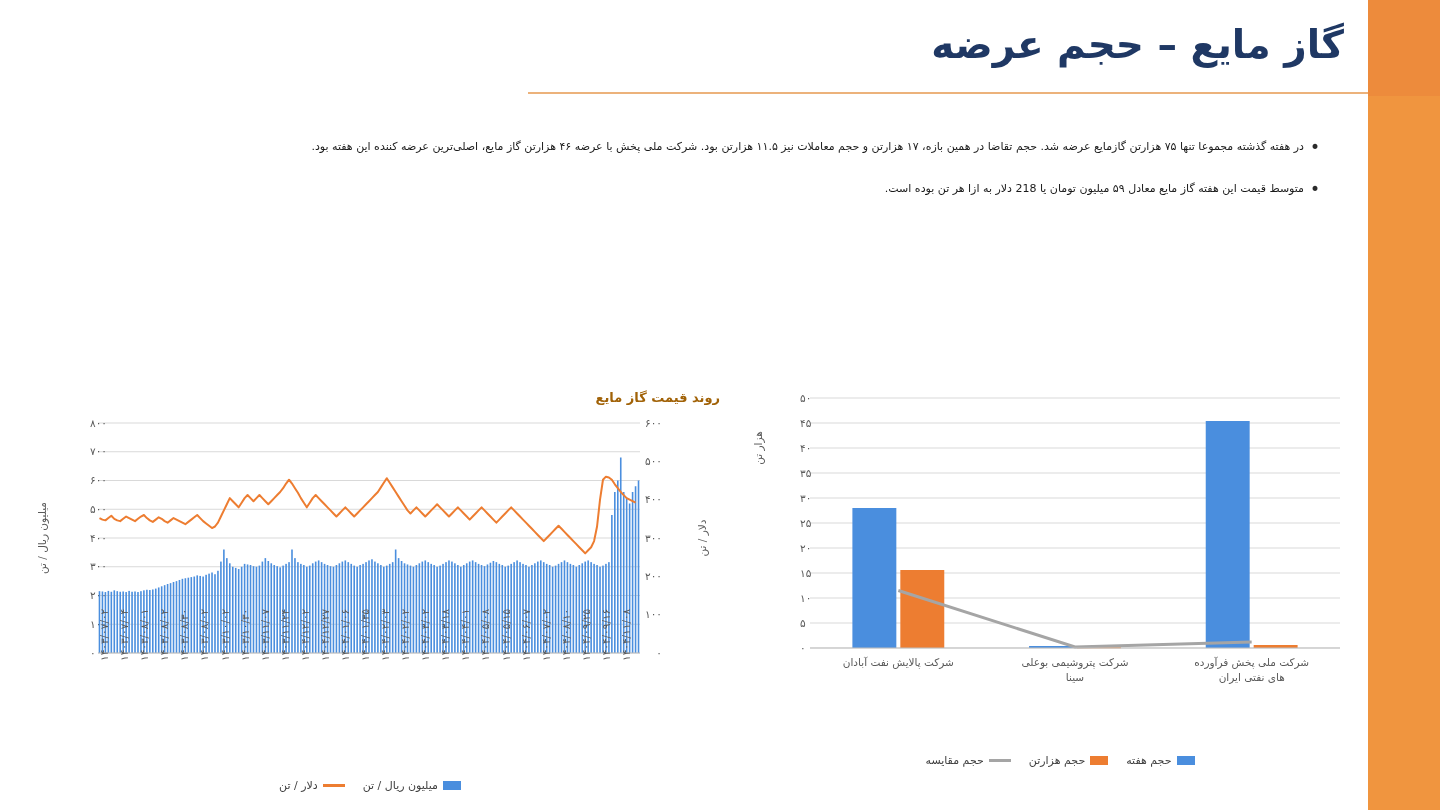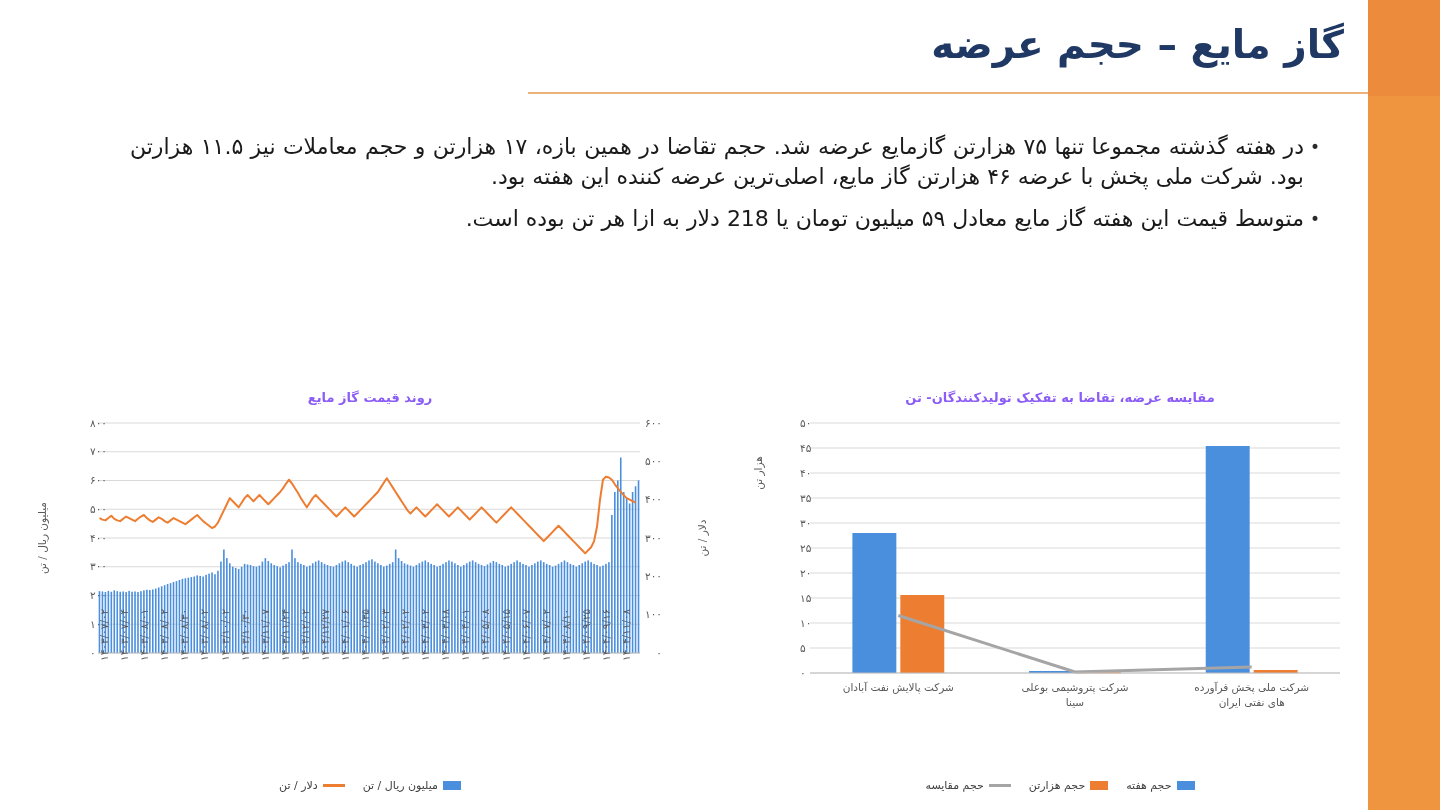--- a/index.html
+++ b/index.html
@@ -56,32 +56,31 @@
   }
   .bullet-dot {
     flex: 0 0 auto;
     width: 16px;
     font-size: 17px;
     line-height: 30px;
     color: #2b2b2b;
   }
   .bullet-text {
     flex: 1 1 auto;
-    font-size: 22px;
+    font-size: 11px;
     line-height: 30px;
     color: #1a1a1a;
     text-align: justify;
     text-align-last: right;
   }
   
   .chart-title {
     font-size: 13px;
     font-weight: bold;
-    color: #8b5cf6;
-    text-align: center;
+    color: #a16207;
     direction: rtl;
   }
   .axis-label-text {
     font-size: 10.5px;
     fill: #595959;
   }
   .tick-text {
     font-size: 10.5px;
     fill: #595959;
   }
@@ -384,21 +383,20 @@
         <span class="legend-label">میلیون ریال / تن</span>
       </div>
       <div class="legend-item">
         <span class="legend-line" style="background: rgb(237, 125, 49);"></span>
         <span class="legend-label">دلار / تن</span>
       </div>
     </div>
 </div>
 
 <div id="supply-chart-panel">
-  <div id="supply-chart-title" class="chart-title">مقایسه عرضه، تقاضا به تفکیک تولیدکنندگان- تن</div>
   <svg id="supply-svg" width="640" height="370">
       <line x1="70" y1="268" x2="600" y2="268" stroke="#d9d9d9" stroke-width="1"></line>
       <text x="60" y="271.5" text-anchor="end" class="tick-text">۰</text>
       <line x1="70" y1="243" x2="600" y2="243" stroke="#d9d9d9" stroke-width="1"></line>
       <text x="60" y="246.5" text-anchor="end" class="tick-text">۵</text>
       <line x1="70" y1="218" x2="600" y2="218" stroke="#d9d9d9" stroke-width="1"></line>
       <text x="60" y="221.5" text-anchor="end" class="tick-text">۱۰</text>
       <line x1="70" y1="193" x2="600" y2="193" stroke="#d9d9d9" stroke-width="1"></line>
       <text x="60" y="196.5" text-anchor="end" class="tick-text">۱۵</text>
       <line x1="70" y1="168" x2="600" y2="168" stroke="#d9d9d9" stroke-width="1"></line>

